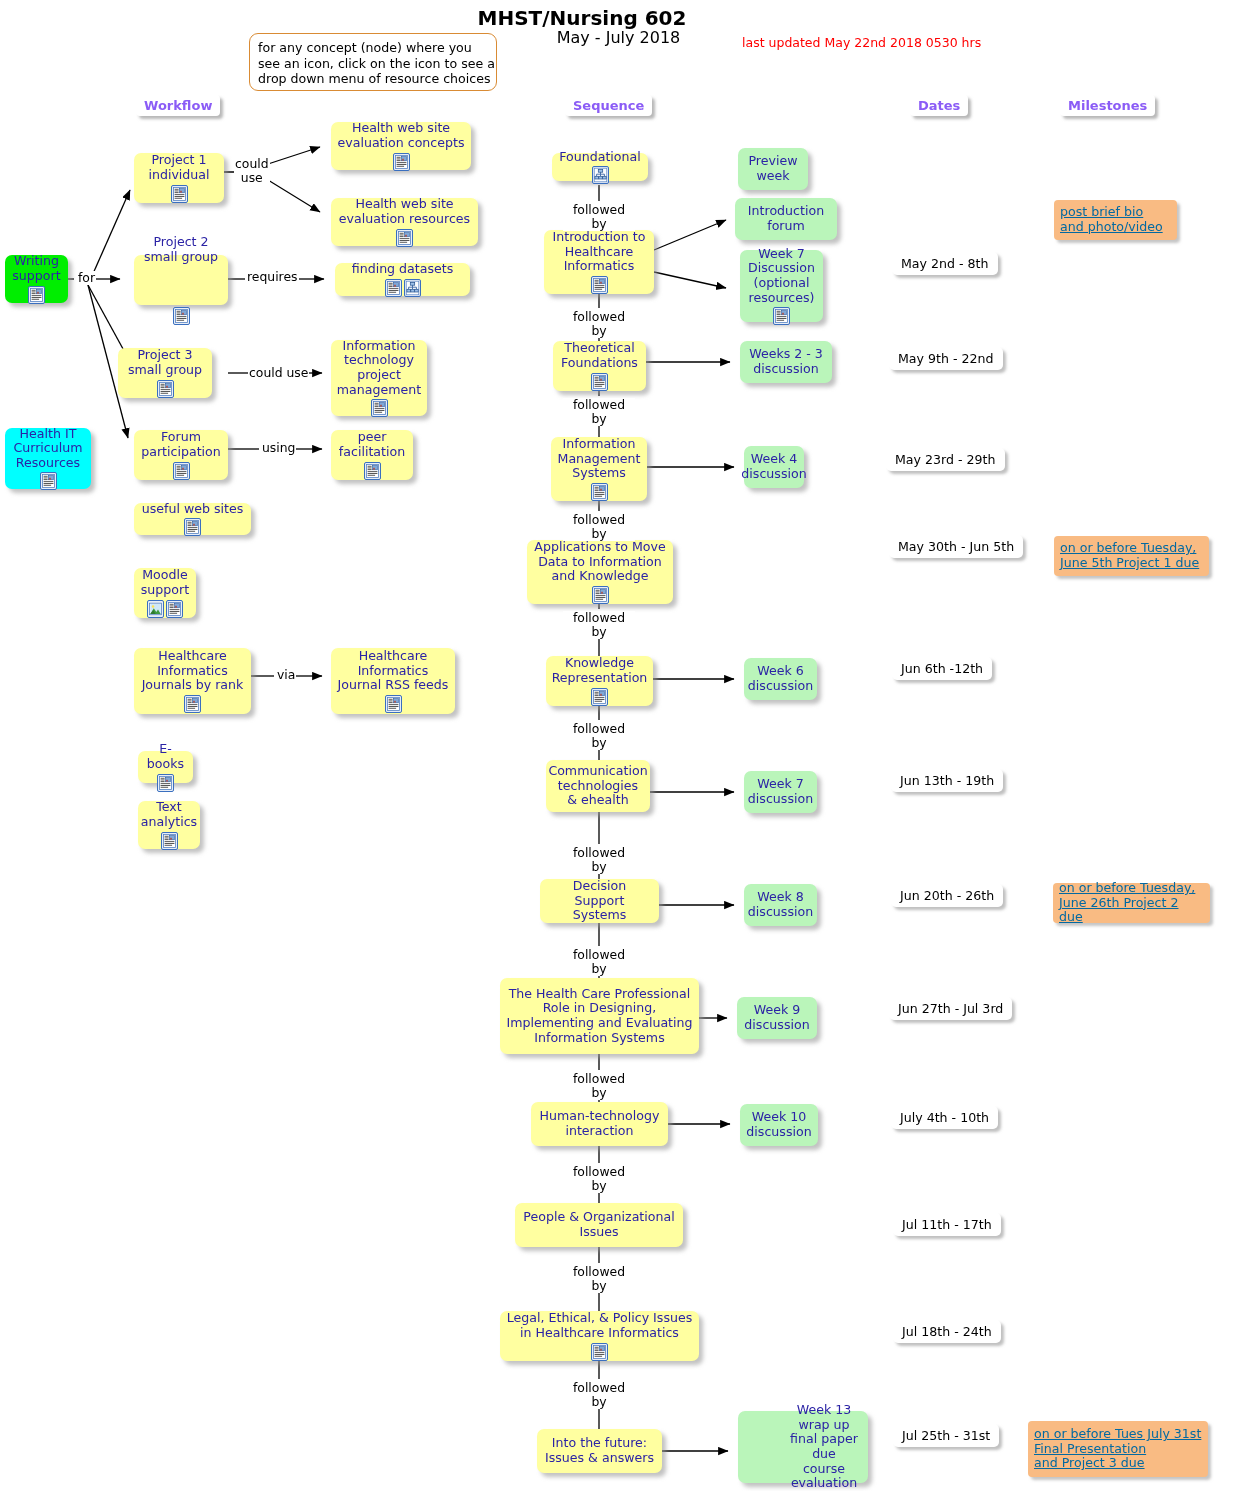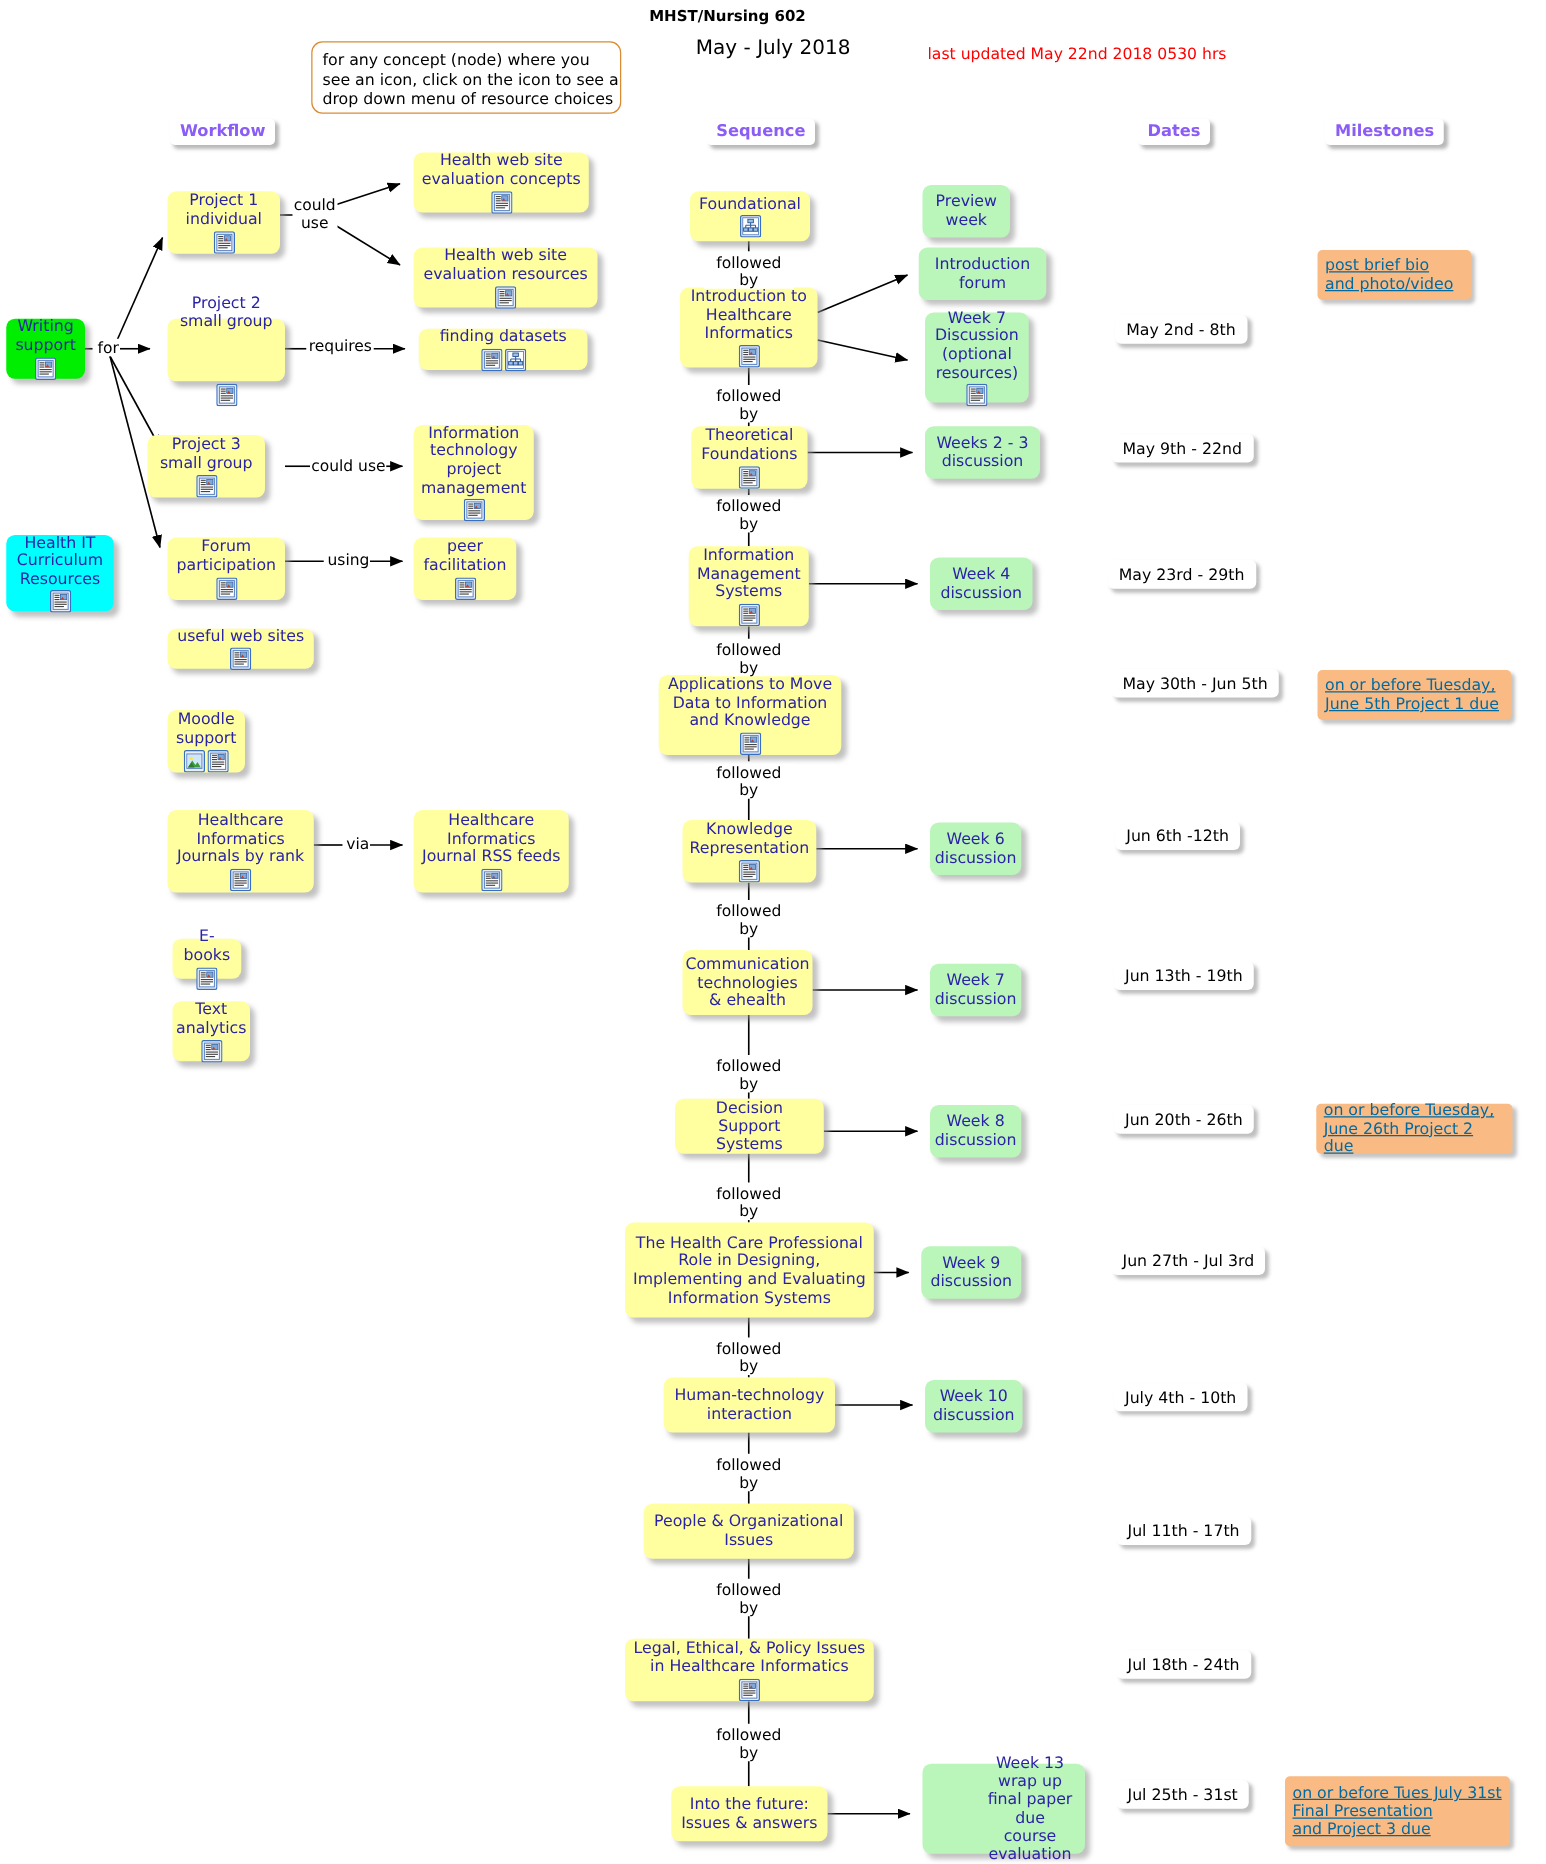--- a/index.html
+++ b/index.html
@@ -9,21 +9,21 @@
     background:#ffffff;
     font-family:"DejaVu Sans","Liberation Sans",sans-serif;
     overflow:hidden;
   }
   #canvas { position:absolute; inset:0; }
   svg.edges { position:absolute; left:0; top:0; width:1237px; height:1491px; pointer-events:none; }
 
   
   .title-main {
     position:absolute; left:0; top:6px; width:1164px; text-align:center;
-    font-size:12px; font-weight:bold; color:#000;
+    font-size:20px; font-weight:bold; color:#000;
   }
   .title-sub {
     position:absolute; left:0; top:28px; width:1237px; text-align:center;
     font-size:16px; color:#000;
   }
   .updated {
     position:absolute; left:742px; top:35px;
     font-size:12.5px; color:#ff0000; white-space:nowrap;
   }
 
@@ -549,21 +549,21 @@
   <div id="wflabels-layer">
       <div class="elabel" style="left: 77px; top: 271px;">for</div>
       <div class="elabel" style="left: 234px; top: 157px;">could
 use</div>
       <div class="elabel" style="left: 246px; top: 270px;">requires</div>
       <div class="elabel" style="left: 248px; top: 366px;">could use</div>
       <div class="elabel" style="left: 261px; top: 441px;">using</div>
       <div class="elabel" style="left: 276px; top: 668px;">via</div>
     </div>
   <div id="sequence-layer">
-      <div class="node yellow" style="left: 552px; top: 153px; width: 96px; height: 40px;">
+      <div class="node yellow" style="left: 552px; top: 153px; width: 96px; height: 28px;">
         <span class="lbl">Foundational</span>
         <div class="iconrow">
           <svg class="ico" viewBox="0 0 17 18">
             <rect x="0.5" y="0.5" width="16" height="17" rx="1.5" fill="#e8eef7" stroke="#3a6fbf" stroke-width="1"></rect>
             <rect x="2.2" y="2.2" width="12.6" height="13.6" fill="#fbfdff" stroke="#5580c0" stroke-width="0.7"></rect>
             <g stroke="#2f5d9e" stroke-width="0.85" fill="none">
               <path d="M8.5 6.1 L8.5 8.2"></path>
               <path d="M4.6 8.2 L12.4 8.2"></path>
               <path d="M4.6 8.2 L4.6 10.2"></path>
               <path d="M8.5 8.2 L8.5 10.2"></path>
@@ -769,21 +769,21 @@
               <rect x="3.6" y="11" width="9.8" height="0.9"></rect>
               <rect x="3.6" y="12.8" width="7.5" height="0.9"></rect>
             </g>
           </svg>
         </div>
       </div>
       <div class="node green" style="left: 740px; top: 341px; width: 92px; height: 42px;">
         <span class="lbl">Weeks 2 - 3
 discussion</span>
       </div>
-      <div class="node green" style="left: 744px; top: 446px; width: 82px; height: 42px;">
+      <div class="node green" style="left: 744px; top: 446px; width: 60px; height: 42px;">
         <span class="lbl">Week 4
 discussion</span>
       </div>
       <div class="node green" style="left: 744px; top: 658px; width: 73px; height: 42px;">
         <span class="lbl">Week 6
 discussion</span>
       </div>
       <div class="node green" style="left: 744px; top: 771px; width: 73px; height: 42px;">
         <span class="lbl">Week 7
 discussion</span>

